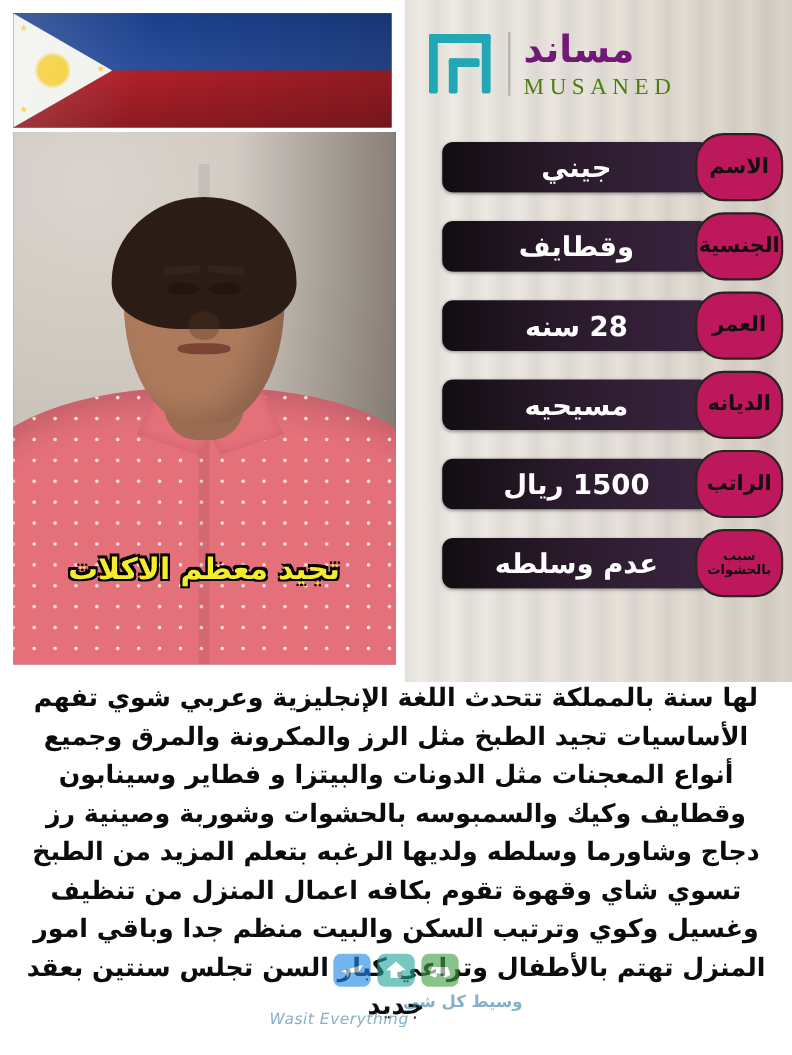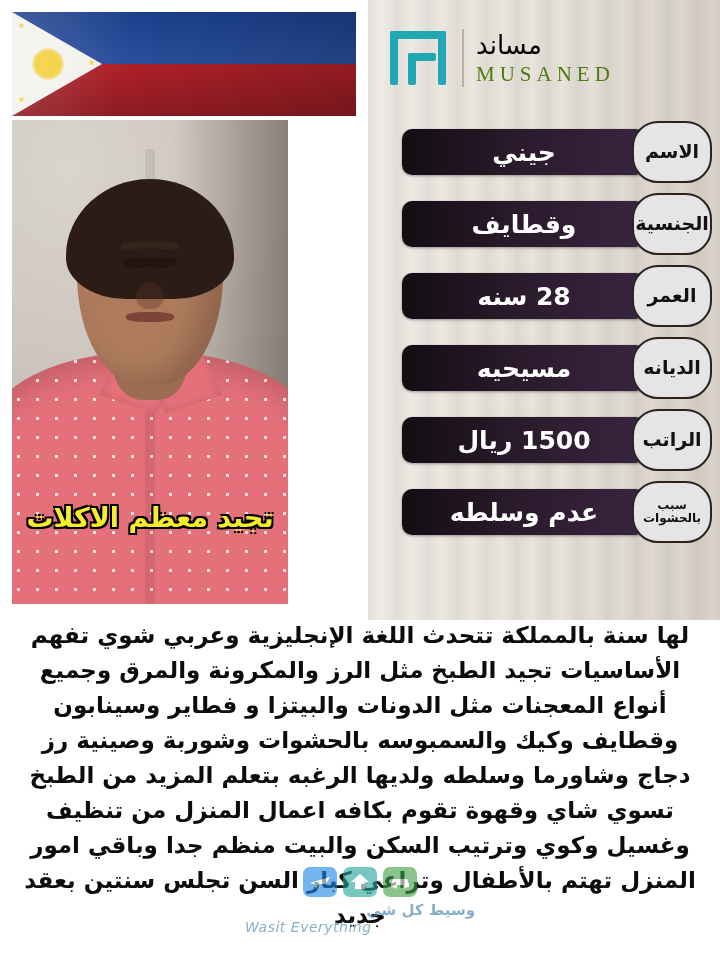--- a/index.html
+++ b/index.html
@@ -76,21 +76,21 @@
   .flag-sheen {
     position: absolute;
     inset: 0;
     background: linear-gradient(105deg, rgba(255,255,255,0.16) 0%, rgba(255,255,255,0) 35%, rgba(0,0,0,0.18) 100%);
   }
 
   .photo {
     position: absolute;
     left: 4px;
     top: 112px;
-    width: 276px;
+    width: 348px;
     height: 484px;
     overflow: hidden;
     background: #a21caf;
   }
   .photo-bg {
     position: absolute;
     inset: 0;
     background:
       radial-gradient(120% 80% at 20% 10%, #d9d4cd 0%, #cfc8c0 45%, #b9b2aa 100%);
   }
@@ -289,23 +289,23 @@
     flex: 0 0 auto;
   }
   .logo-text {
     display: flex;
     flex-direction: column;
     align-items: flex-end;
     line-height: 1;
     flex: 0 0 auto;
   }
   .logo-ar {
-    font-size: 26px;
-    font-weight: normal;
-    color: #000000;
+    font-size: 34px;
+    font-weight: bold;
+    color: #701a75;
     letter-spacing: 2px;
   }
   .logo-en {
     margin-top: 6px;
     font-size: 21px;
     color: #4d7c0f;
     letter-spacing: 5px;
     direction: ltr;
     font-family: Liberation Serif, serif;
   }
@@ -330,21 +330,21 @@
     z-index: 2;
     width: 76px;
     height: 58px;
     flex: 0 0 auto;
     display: flex;
     flex-direction: column;
     align-items: center;
     justify-content: center;
     border: 2px solid #2a2320;
     border-radius: 26px;
-    background: #e5e5e5;
+    background: #be185d;
     color: #141010;
     font-size: 19px;
     font-weight: bold;
     text-align: left;
     line-height: 1.12;
   }
   .row-label.two-line { font-size: 12px; }
   .row-value {
     position: relative;
     z-index: 1;

